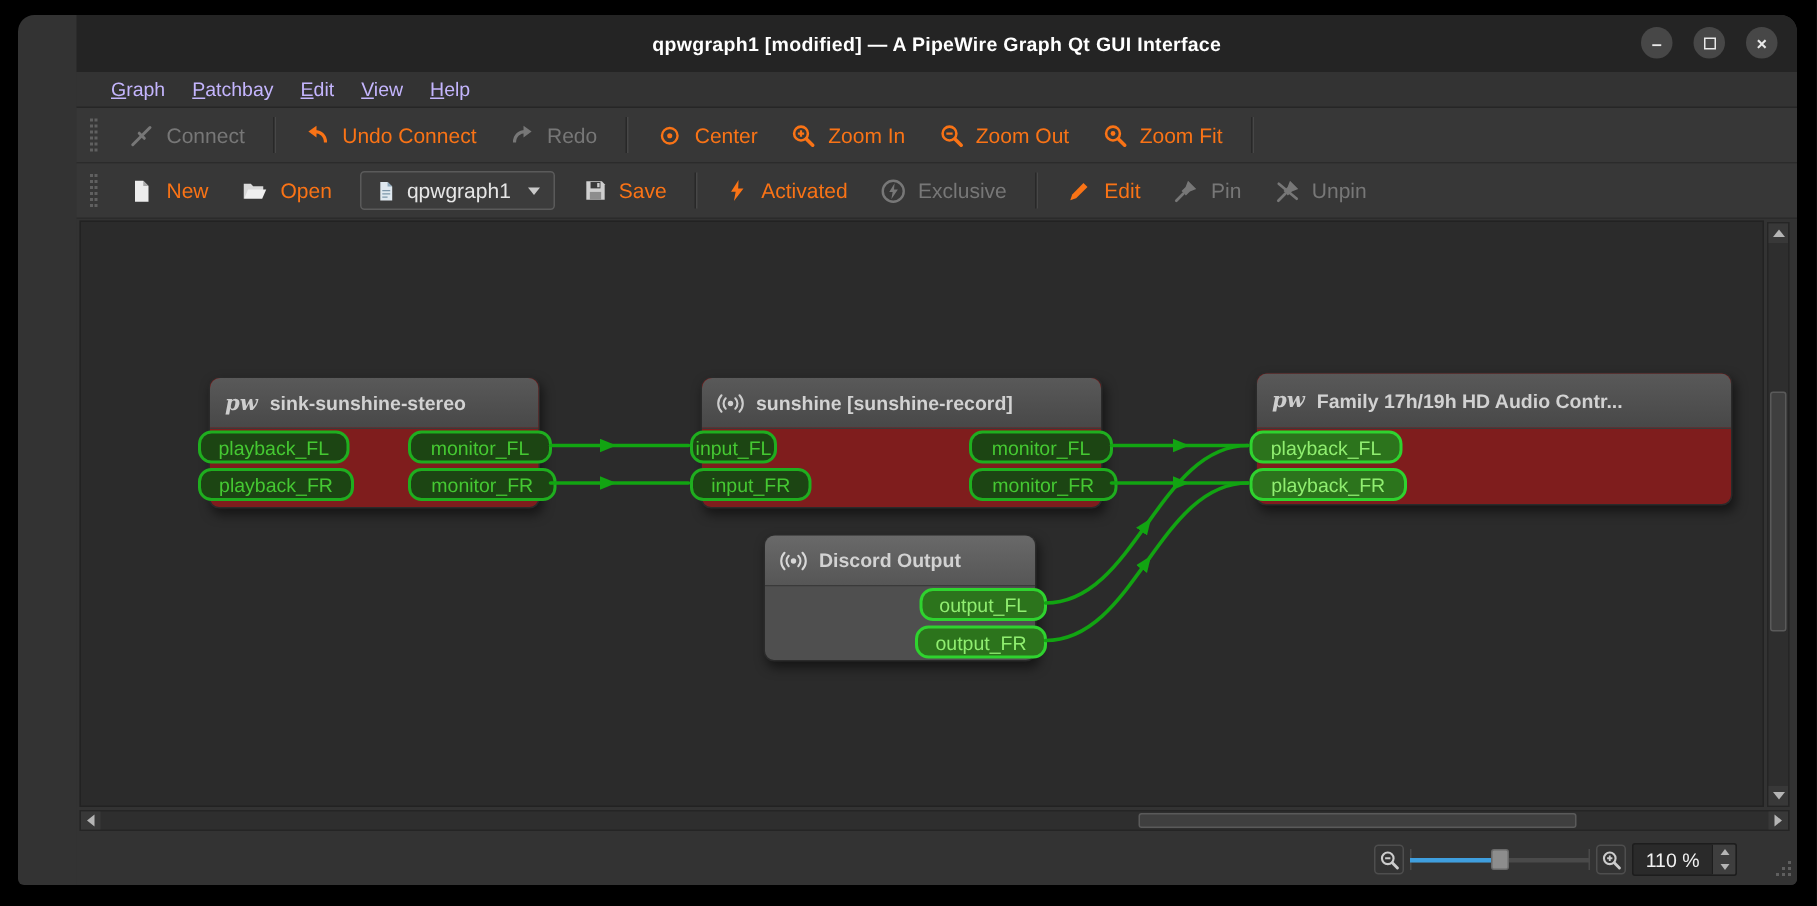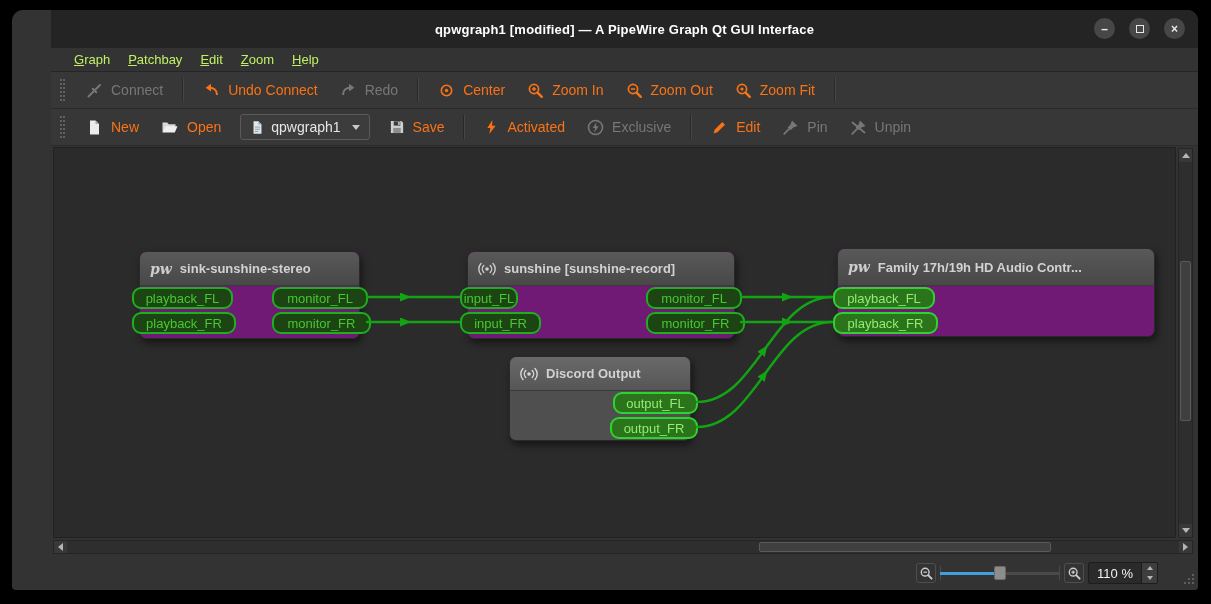--- a/index.html
+++ b/index.html
@@ -10,40 +10,40 @@
   
   .titlebar { height:38px; background:#242424; position:relative; display:flex; align-items:center; justify-content:center; flex:none; }
   .titlebar-title { color:#fff; font-weight:bold; font-size:13px; letter-spacing:.2px; }
   .winbtns { position:absolute; right:13px; top:8px; display:flex; gap:14px; }
   .winbtn { width:21px; height:21px; border-radius:50%; background:#474747; color:#e9e9e9;
     display:flex; align-items:center; justify-content:center; font-size:12px; font-weight:bold; line-height:1; }
   .maxglyph { width:8px; height:8px; border:1.5px solid #e9e9e9; display:block; }
 
   
   .menubar { height:24px; background:#333; border-bottom:1px solid #262626; display:flex; align-items:center; padding-left:14px; flex:none; }
-  .menu-item { display:inline-block; color:#bef264; font-size:13px; padding:2px 9px; }
+  .menu-item { display:inline-block; color:#c4b5fd; font-size:13px; padding:2px 9px; }
   .menu-item::first-letter { text-decoration:underline; }
 
   
   .toolbar { height:37px; background:#373737; border-bottom:1px solid #2b2b2b; display:flex; align-items:center; padding:0 4px; flex:none; }
   .tb-handle { width:5px; height:22px; margin:0 10px 0 5px;
     border-left:2px dotted #606060; border-right:2px dotted #606060; }
   .tb-item { display:flex; align-items:center; gap:8px; padding:5px 11px; color:#f97316; font-size:14px; border-radius:3px; white-space:nowrap; }
   .tb-item.disabled { color:#777; }
   .tb-sep { width:0; height:24px; border-left:1px solid #282828; border-right:1px solid #474747; margin:0 8px; }
   .tb-item svg { flex:none; }
   .combo { display:flex; align-items:center; gap:6px; background:#3c3c3c; border:1px solid #5a5a5a; border-radius:3px;
     padding:4px 9px; margin:0 8px; color:#e6e6e6; font-size:14px; }
   .combo-arrow { width:0; height:0; border-left:4px solid transparent; border-right:4px solid transparent; border-top:5px solid #c9c9c9; margin-left:5px; }
 
   
   .canvas-wrap { flex:1; position:relative; background:#333; }
   .graph-view { position:absolute; left:2px; top:1px; right:22px; bottom:18px; background:#2b2b2b; border:1px solid #222; }
   .wires { position:absolute; left:0; top:0; width:1186px; height:408px; z-index:2; pointer-events:none; }
-  .node { position:absolute; background:#701a75; border:1px solid #2a2a2a; border-radius:7px;
+  .node { position:absolute; background:#7f1d1d; border:1px solid #2a2a2a; border-radius:7px;
     box-shadow:2px 4px 7px rgba(0,0,0,.5); z-index:1; }
   .node.selected { background:#4f4f4f; }
   .node-header { height:34px; display:flex; align-items:center; gap:8px; padding:0 10px;
     background:linear-gradient(#595959,#484848); border-radius:7px 7px 0 0; border-bottom:1px solid #3a3a3a; }
   .node.selected .node-header { background:linear-gradient(#696969,#565656); }
   .node-title { color:#d2d2d2; font-weight:bold; font-size:13px; white-space:nowrap; overflow:hidden; }
   .pw-badge { color:#cdcdcd; font-weight:bold; font-size:14px; font-family:"DejaVu Serif",serif; font-style:italic; }
   .port { position:absolute; height:22px; border:2px solid #1fae1f; border-radius:9px; background:#1c4513;
     color:#45c832; font-size:13px; display:flex; align-items:center; justify-content:center; white-space:nowrap; z-index:3; }
   .port.hl { border-color:#2fd32f; background:#2c741c; color:#90ee70; }
@@ -96,21 +96,21 @@
       <div class="winbtn">
           <span>×</span>
         </div>
     </div>
   </div>
 
   <div class="menubar">
     <span class="menu-item">Graph</span>
     <span class="menu-item">Patchbay</span>
     <span class="menu-item">Edit</span>
-    <span class="menu-item">Zoom</span>
+    <span class="menu-item">View</span>
     <span class="menu-item">Help</span>
   </div>
 
   <div class="toolbar">
     <div class="tb-handle"></div>
 
     <div class="tb-item disabled">
       <svg width="17" height="17" viewBox="0 0 17 17">
           <path d="M2.5,14.5 L14,3" stroke="currentColor" stroke-width="2" fill="none" stroke-linecap="round"></path>
           <path d="M6.8,6.8 L10.2,10.2" stroke="currentColor" stroke-width="2" stroke-linecap="round"></path>

